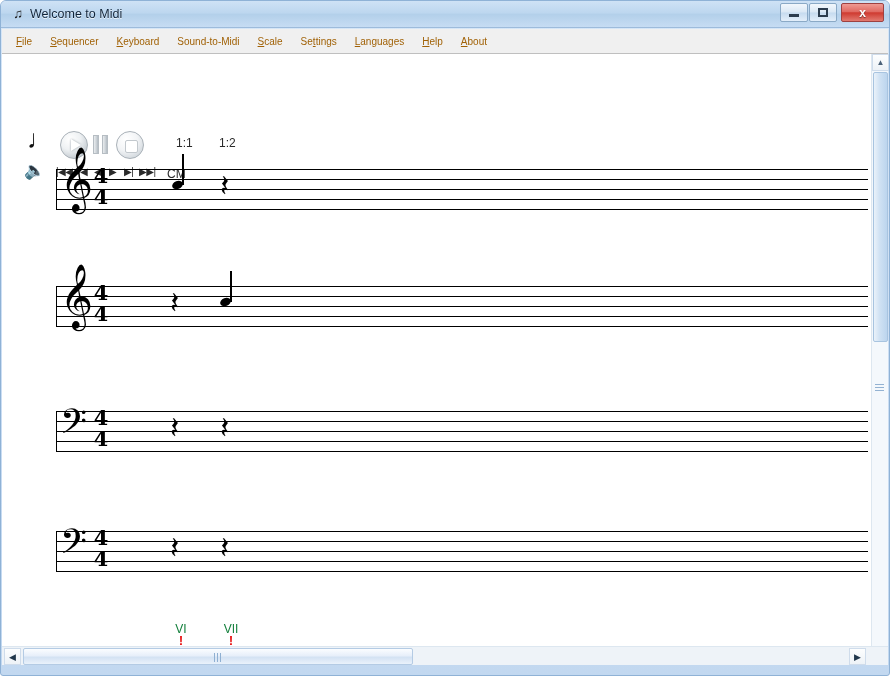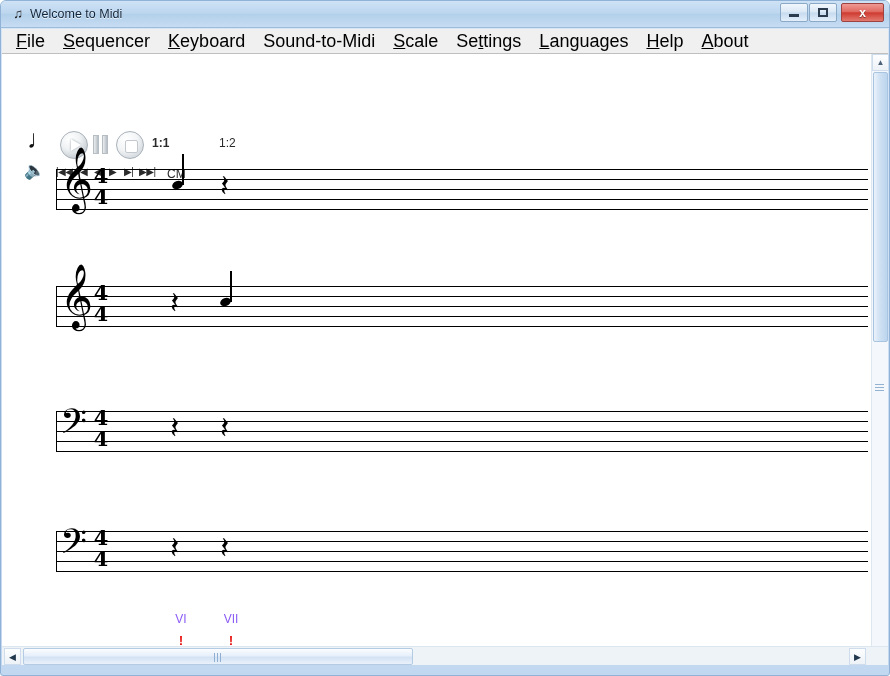--- a/index.html
+++ b/index.html
@@ -69,21 +69,21 @@
 
   
   #menubar {
     position: absolute; left: 1px; top: 28px;
     width: 886px; height: 25px;
     background: #f0f0f0;
     border-bottom: 1px solid #bfbfbf;
     display: flex; align-items: center;
   }
   .menu-item {
-    font-size: 18px; color: #000000;
+    font-size: 10px; color: #a16207;
     padding: 3px 8px; margin-left: 2px;
     white-space: nowrap; cursor: default;
   }
   .menu-item:first-child { margin-left: 6px; }
   .menu-item u { text-decoration: underline; }
 
   
   #content {
     position: absolute; left: 1px; top: 53px;
     width: 886px; height: 592px;
@@ -140,21 +140,21 @@
     font-size: 10px; color: #2b2b2b; line-height: 12px;
     cursor: default; letter-spacing: -0.5px;
   }
   #nav-first { left: 54px; }
   #nav-prev  { left: 76px; }
   #nav-back  { left: 92px; }
   #nav-fwd   { left: 107px; }
   #nav-next  { left: 122px; }
   #nav-last  { left: 137px; }
 
-  #pos-1 { position: absolute; left: 150px; top: 82px; font-size: 12px; color: #2a2a2a; font-weight: bold; }
+  #pos-1 { position: absolute; left: 174px; top: 82px; font-size: 12px; color: #2a2a2a; }
   #pos-2 { position: absolute; left: 217px; top: 82px; font-size: 12px; color: #2a2a2a; }
   #chord-label { position: absolute; left: 165px; top: 113px; font-size: 12px; color: #2a2a2a; }
 
   
   .staff { position: absolute; left: 54px; width: 812px; height: 41px; }
   .staff .sline {
     position: absolute; left: 0; width: 100%; height: 1px; background: #000000;
   }
   .staff .sline.l0 { top: 0px; }
   .staff .sline.l1 { top: 10px; }
@@ -194,22 +194,23 @@
     width: 2px; height: 31px; background: #000000;
   }
   .qrest {
     position: absolute;
     font-family: "DejaVu Sans", sans-serif;
     font-size: 30px; line-height: 30px; color: #000000;
   }
 
   
   .roman {
-    position: absolute; font-size: 12px; color: #8b5cf6; text-align: center;
+    position: absolute; font-size: 12px; color: #15803d; text-align: center;
     width: 30px;
+    margin-top: 10px;
   }
   .warn {
     position: absolute; font-size: 12px; color: #e60000; font-weight: bold;
     text-align: center; width: 30px;
   }
 
   
   #vscroll {
     position: absolute; right: 1px; top: 53px;
     width: 17px; height: 592px;

